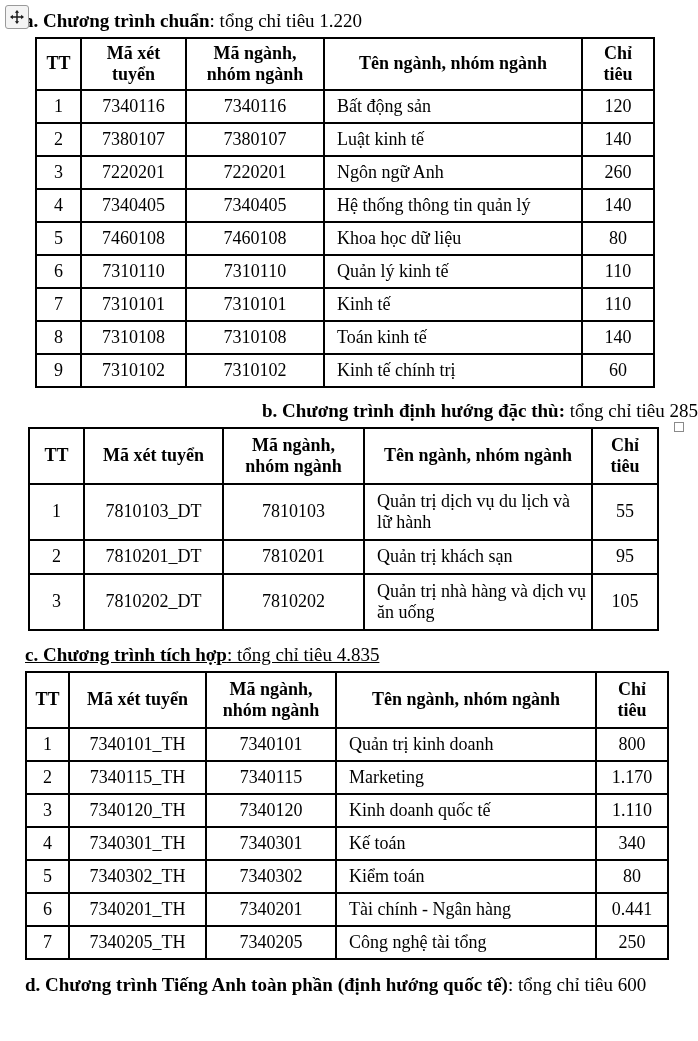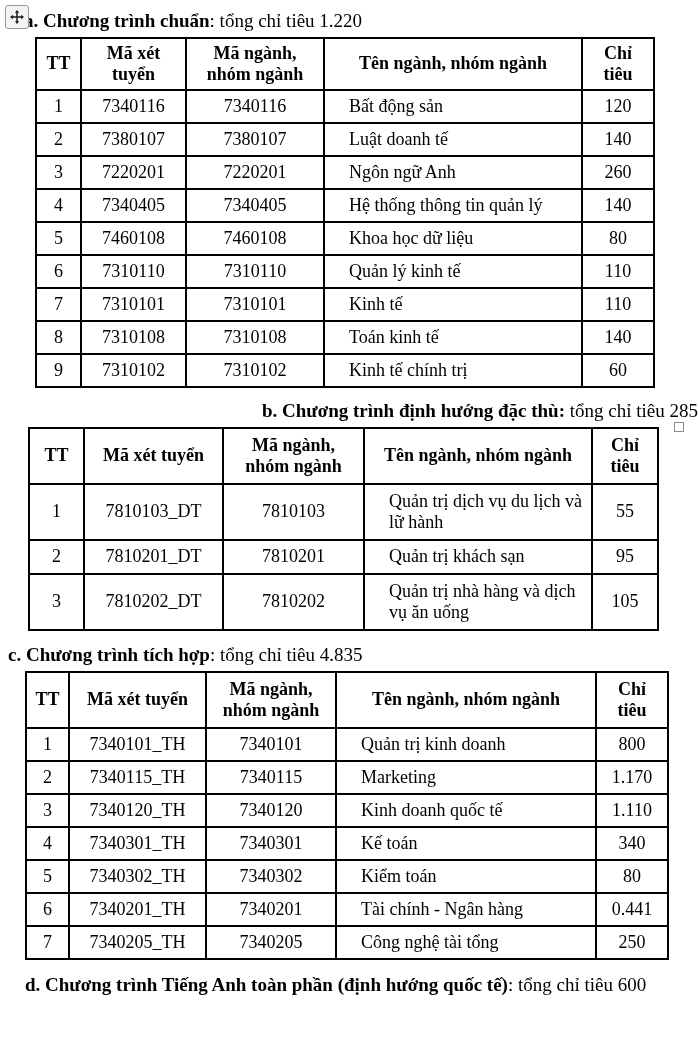--- a/index.html
+++ b/index.html
@@ -4,41 +4,41 @@
 <style>
   html,body{margin:0;padding:0;background:#fff;}
   .page{
     position:relative;width:698px;height:1041px;background:#fff;overflow:hidden;
     font-family:"Liberation Serif","DejaVu Serif",serif;color:#000;
   }
   .heading{position:relative;font-size:19px;line-height:26px;white-space:nowrap;}
   .heading .bold{font-weight:bold;}
   #heading-a{margin:8px 0 0 24px;}
   #heading-b{margin:10px 0 0 25px;text-align:right;}
-  #heading-c{margin:11px 0 0 8px;}
+  #heading-c{margin:11px 0 0 25px;text-decoration:underline;}
   #heading-d{margin:12px 0 0 25px;}
   .move-handle{
     position:absolute;left:-19px;top:-3px;width:24px;height:24px;box-sizing:border-box;
     background:#f4f4f4;border:1px solid #9a9a9a;border-radius:3px;
     display:flex;align-items:center;justify-content:center;z-index:5;
   }
   .move-handle svg{width:16px;height:16px;display:block;}
   .resize-handle{
     position:absolute;left:674px;top:422px;width:10px;height:10px;box-sizing:border-box;
     background:#fff;border:1px solid #8a8a8a;z-index:5;
   }
   table{border-collapse:collapse;table-layout:fixed;}
   #table-a{margin:3px 0 0 35px;width:618px;}
   #table-b{margin:3px 0 0 28px;width:629px;}
   #table-c{margin:3px 0 0 25px;width:642px;}
   th,td{border:2px solid #000;overflow:hidden;}
   th{font-weight:bold;font-size:18px;line-height:1.18;text-align:center;vertical-align:middle;padding:3px 7px;}
   td{font-size:18px;line-height:1.18;vertical-align:middle;padding:2px 3px;}
   td.c{text-align:center;}
-  td.l{text-align:left;padding-left:24px;padding-right:4px;}
+  td.l{text-align:left;padding-left:12px;padding-right:4px;}
   #table-a thead tr{height:52px;}
   #table-a tbody tr{height:33px;}
   #table-b thead tr{height:56px;}
   #table-b tbody tr.tall{height:56px;}
   #table-b tbody tr.short{height:34px;}
   #table-c thead tr{height:56px;}
   #table-c tbody tr{height:33px;}
 </style>
 </head>
 <body>
@@ -76,21 +76,21 @@
           <td class="c">1</td>
           <td class="c">7340116</td>
           <td class="c">7340116</td>
           <td class="l">Bất động sản</td>
           <td class="c">120</td>
         </tr>
       <tr>
           <td class="c">2</td>
           <td class="c">7380107</td>
           <td class="c">7380107</td>
-          <td class="l">Luật doanh tế</td>
+          <td class="l">Luật kinh tế</td>
           <td class="c">140</td>
         </tr>
       <tr>
           <td class="c">3</td>
           <td class="c">7220201</td>
           <td class="c">7220201</td>
           <td class="l">Ngôn ngữ Anh</td>
           <td class="c">260</td>
         </tr>
       <tr>

